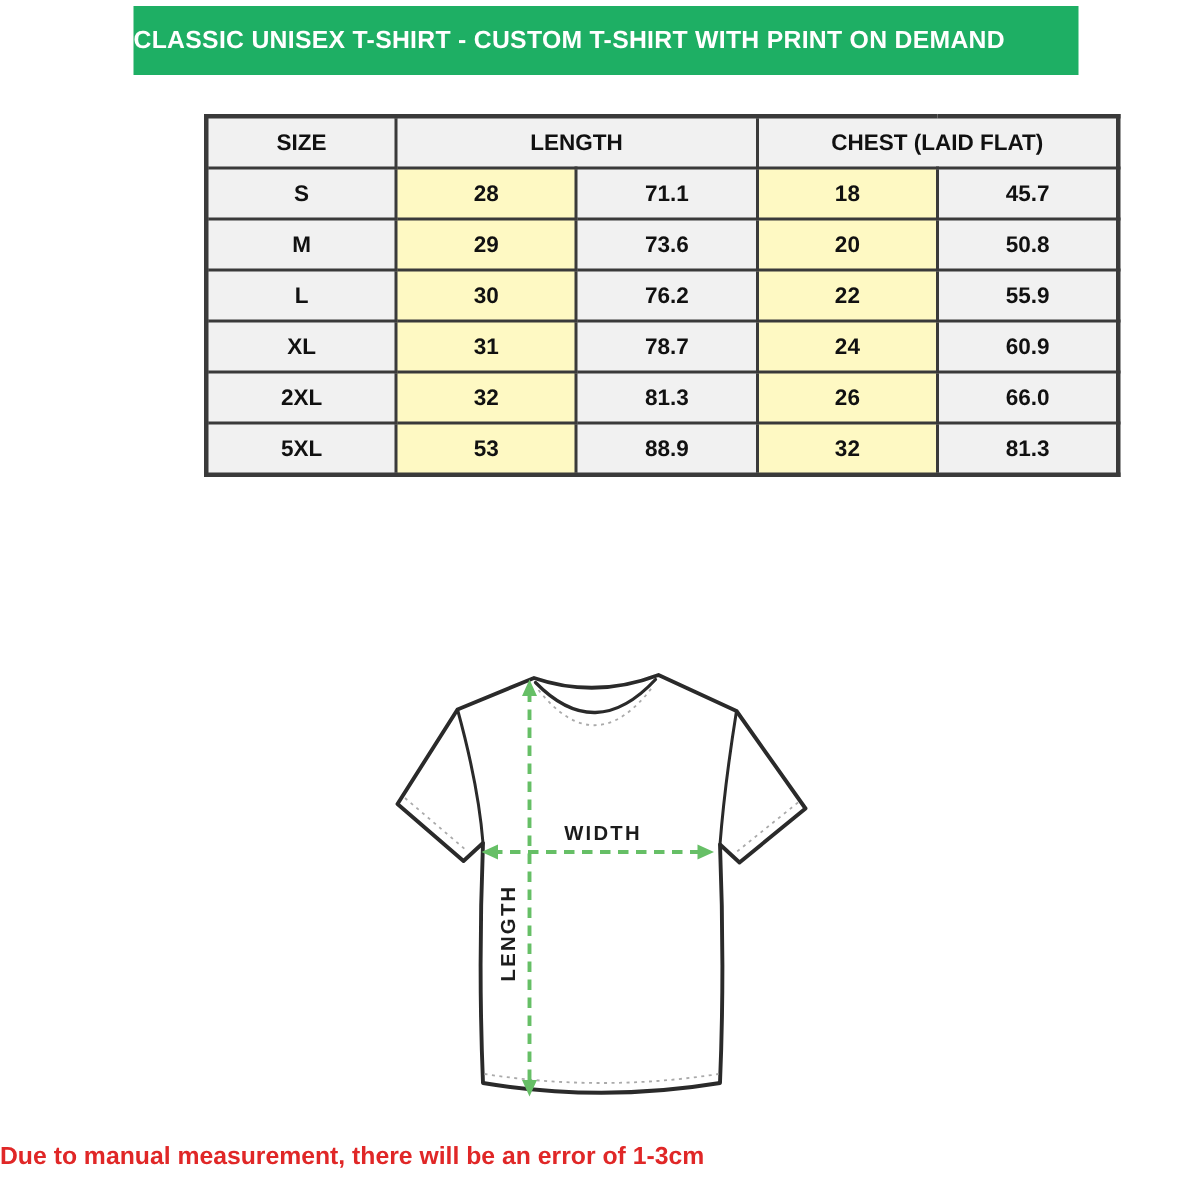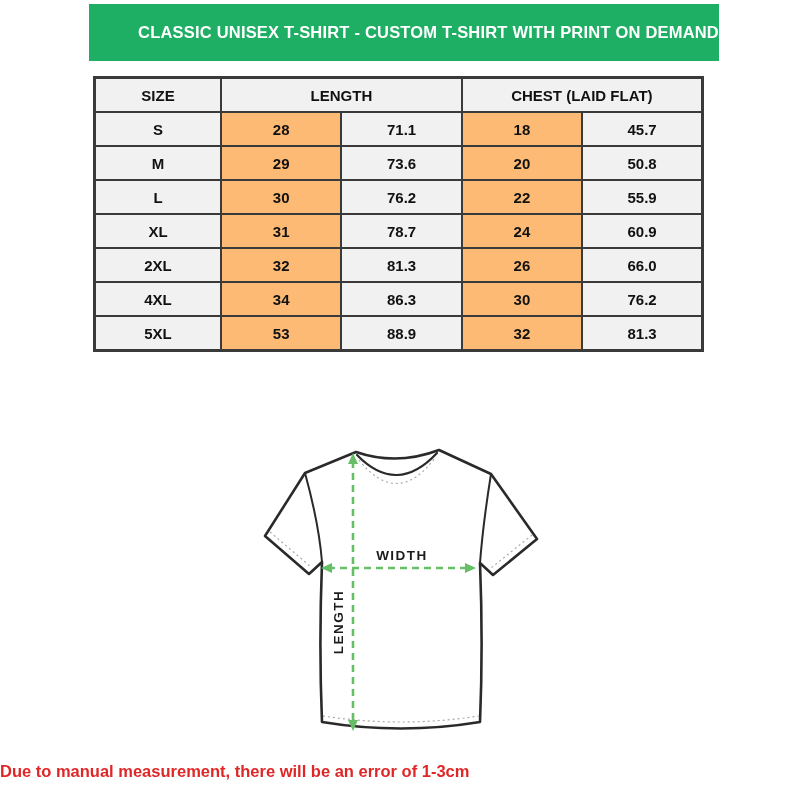--- a/index.html
+++ b/index.html
@@ -5,41 +5,41 @@
   html,body{margin:0;padding:0;}
   body{
     width:800px;height:800px;background:#ffffff;
     font-family:"Liberation Sans","DejaVu Sans",sans-serif;
     position:relative;overflow:hidden;
   }
   .stage{position:absolute;inset:0;width:800px;height:800px;}
 
   
   .banner{
-    position:absolute;left:89px;top:4px;width:630px;height:57px;
+    position:absolute;left:89px;top:4px;width:630px;height:46px;
     background:#1eaf64;color:#ffffff;
-    display:flex;align-items:center;justify-content:flex-end;
+    display:flex;align-items:center;justify-content:flex-start;
     font-weight:700;font-size:16.5px;letter-spacing:.2px;
     text-align:center;white-space:nowrap;
   }
 
   
   table.size-chart{
     position:absolute;left:93px;top:76px;width:611px;
     border-collapse:collapse;table-layout:fixed;
     font-size:15px;color:#111111;
   }
   .size-chart th,.size-chart td{
     border:2px solid #3a3a3a;height:32px;padding:0;
     text-align:center;vertical-align:middle;font-weight:700;
-    background:#fdba74;
+    background:#fef9c3;
   }
   .size-chart th{background:#f1f1f1;}
   .size-chart td.shade{background:#f1f1f1;}
-  .size-chart{border:3px solid #3a3a3a;}
+  .size-chart{border:3px solid #3a3a3a;margin-left:43px;}
 
   
   .diagram{position:absolute;left:253px;top:444px;width:300px;height:300px;}
 
   
   .note{
     position:absolute;left:0;top:762px;width:800px;
     color:#e02727;font-weight:700;font-size:16.5px;
   }
 </style>
@@ -90,27 +90,20 @@
         <td class="shade">60.9</td>
       </tr>
       <tr>
         <td class="shade">2XL</td>
         <td>32</td>
         <td class="shade">81.3</td>
         <td>26</td>
         <td class="shade">66.0</td>
       </tr>
       <tr>
-        <td class="shade">4XL</td>
-        <td>34</td>
-        <td class="shade">86.3</td>
-        <td>30</td>
-        <td class="shade">76.2</td>
-      </tr>
-      <tr>
         <td class="shade">5XL</td>
         <td>53</td>
         <td class="shade">88.9</td>
         <td>32</td>
         <td class="shade">81.3</td>
       </tr>
     </tbody>
   </table>
 
   <svg class="diagram" viewBox="0 0 300 300" xmlns="http://www.w3.org/2000/svg">

